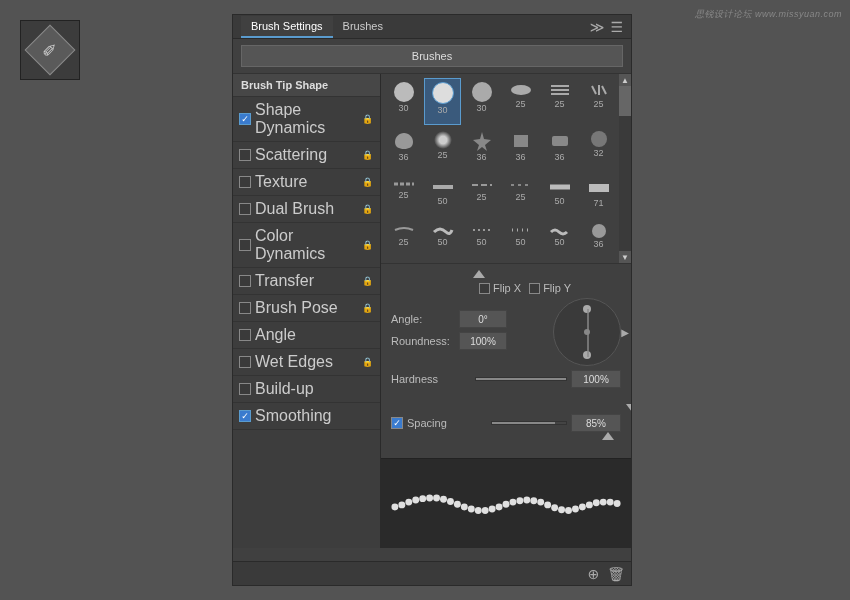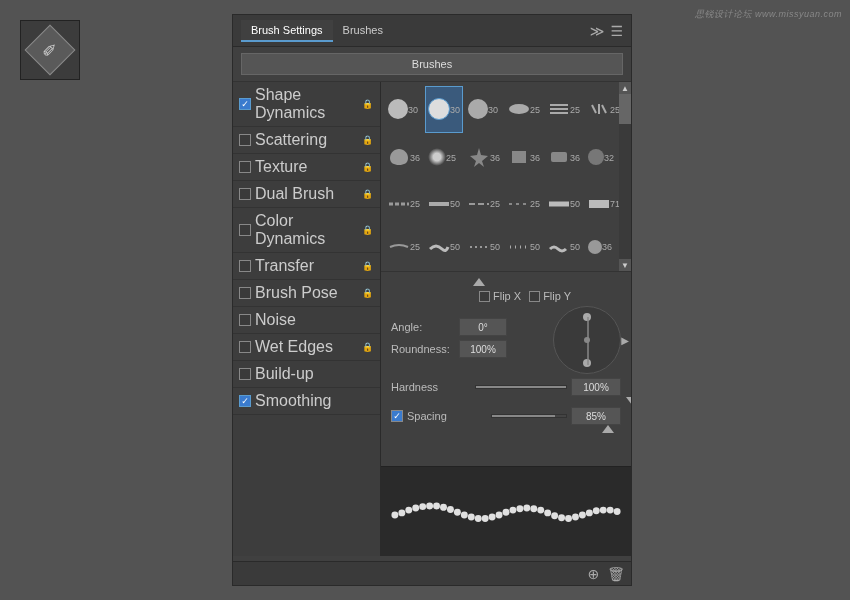--- a/index.html
+++ b/index.html
@@ -62,21 +62,21 @@
       border: 1px solid #2a2a2a;
     }
 
     
     .tab-header {
       display: flex;
       align-items: center;
       background: #3a3a3a;
       border-bottom: 1px solid #2a2a2a;
       padding: 0 8px;
-      height: 32px;
+      height: 24px;
     }
     .tab {
       padding: 4px 10px;
       font-size: 11px;
       color: #ccc;
       cursor: pointer;
       border-bottom: 2px solid transparent;
     }
     .tab.active {
       color: #fff;
@@ -191,20 +191,21 @@
       display: grid;
       grid-template-columns: repeat(6, 1fr);
       padding: 4px;
       gap: 2px;
       overflow-y: auto;
       height: 100%;
       padding-right: 14px;
     }
     .brush-cell {
       display: flex;
+      flex-direction: column;
       align-items: center;
       padding: 3px 2px;
       cursor: pointer;
       border: 1px solid transparent;
     }
     .brush-cell.selected { border-color: #5a9bce; background: #3a5a7c; }
 
     .brush-preview {
       display: flex;
       align-items: center;
@@ -379,21 +380,21 @@
       color: #ddd;
       font-size: 10px;
       text-align: center;
       line-height: 18px;
     }
 
     
     .hardness-row {
       display: flex;
       align-items: center;
-      margin-bottom: 1px;
+      margin-bottom: 16px;
     }
 
     
     .spacing-row {
       display: flex;
       align-items: center;
       gap: 4px;
       margin-top: 2px;
     }
     .spacing-checkbox {
@@ -494,20 +495,21 @@
 
   <div class="panel-inner">
 
     <div class="brushes-btn-container">
       <button class="brushes-btn">Brushes</button>
     </div>
 
     <div class="panel-body">
 
       <div class="settings-list">
+        <div class="brush-tip-shape">Brush Tip Shape</div>
 
         <div class="setting-item">
           <div class="setting-checkbox checked">✓</div>
           <span class="setting-label">Shape Dynamics</span>
           <span class="lock-icon">🔒</span>
         </div>
 
         <div class="setting-item">
           <div class="setting-checkbox"></div>
           <span class="setting-label">Scattering</span>
@@ -539,21 +541,21 @@
         </div>
 
         <div class="setting-item">
           <div class="setting-checkbox"></div>
           <span class="setting-label">Brush Pose</span>
           <span class="lock-icon">🔒</span>
         </div>
 
         <div class="setting-item">
           <div class="setting-checkbox"></div>
-          <span class="setting-label">Noise</span>
+          <span class="setting-label">Angle</span>
           <span class="lock-icon" style="visibility:hidden">🔒</span>
         </div>
 
         <div class="setting-item">
           <div class="setting-checkbox"></div>
           <span class="setting-label">Wet Edges</span>
           <span class="lock-icon">🔒</span>
         </div>
 
         <div class="setting-item">

